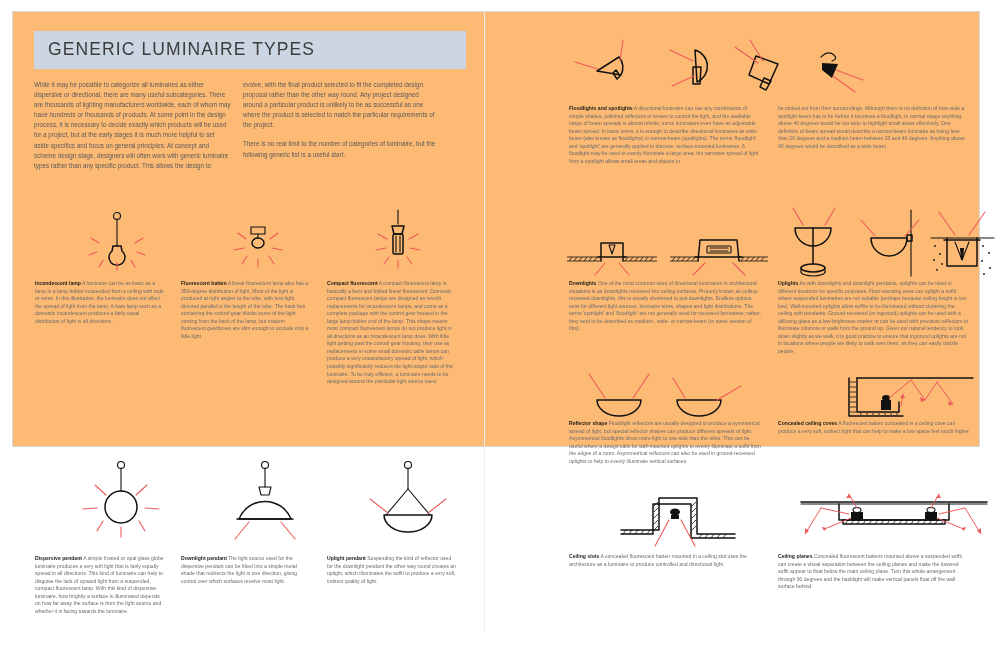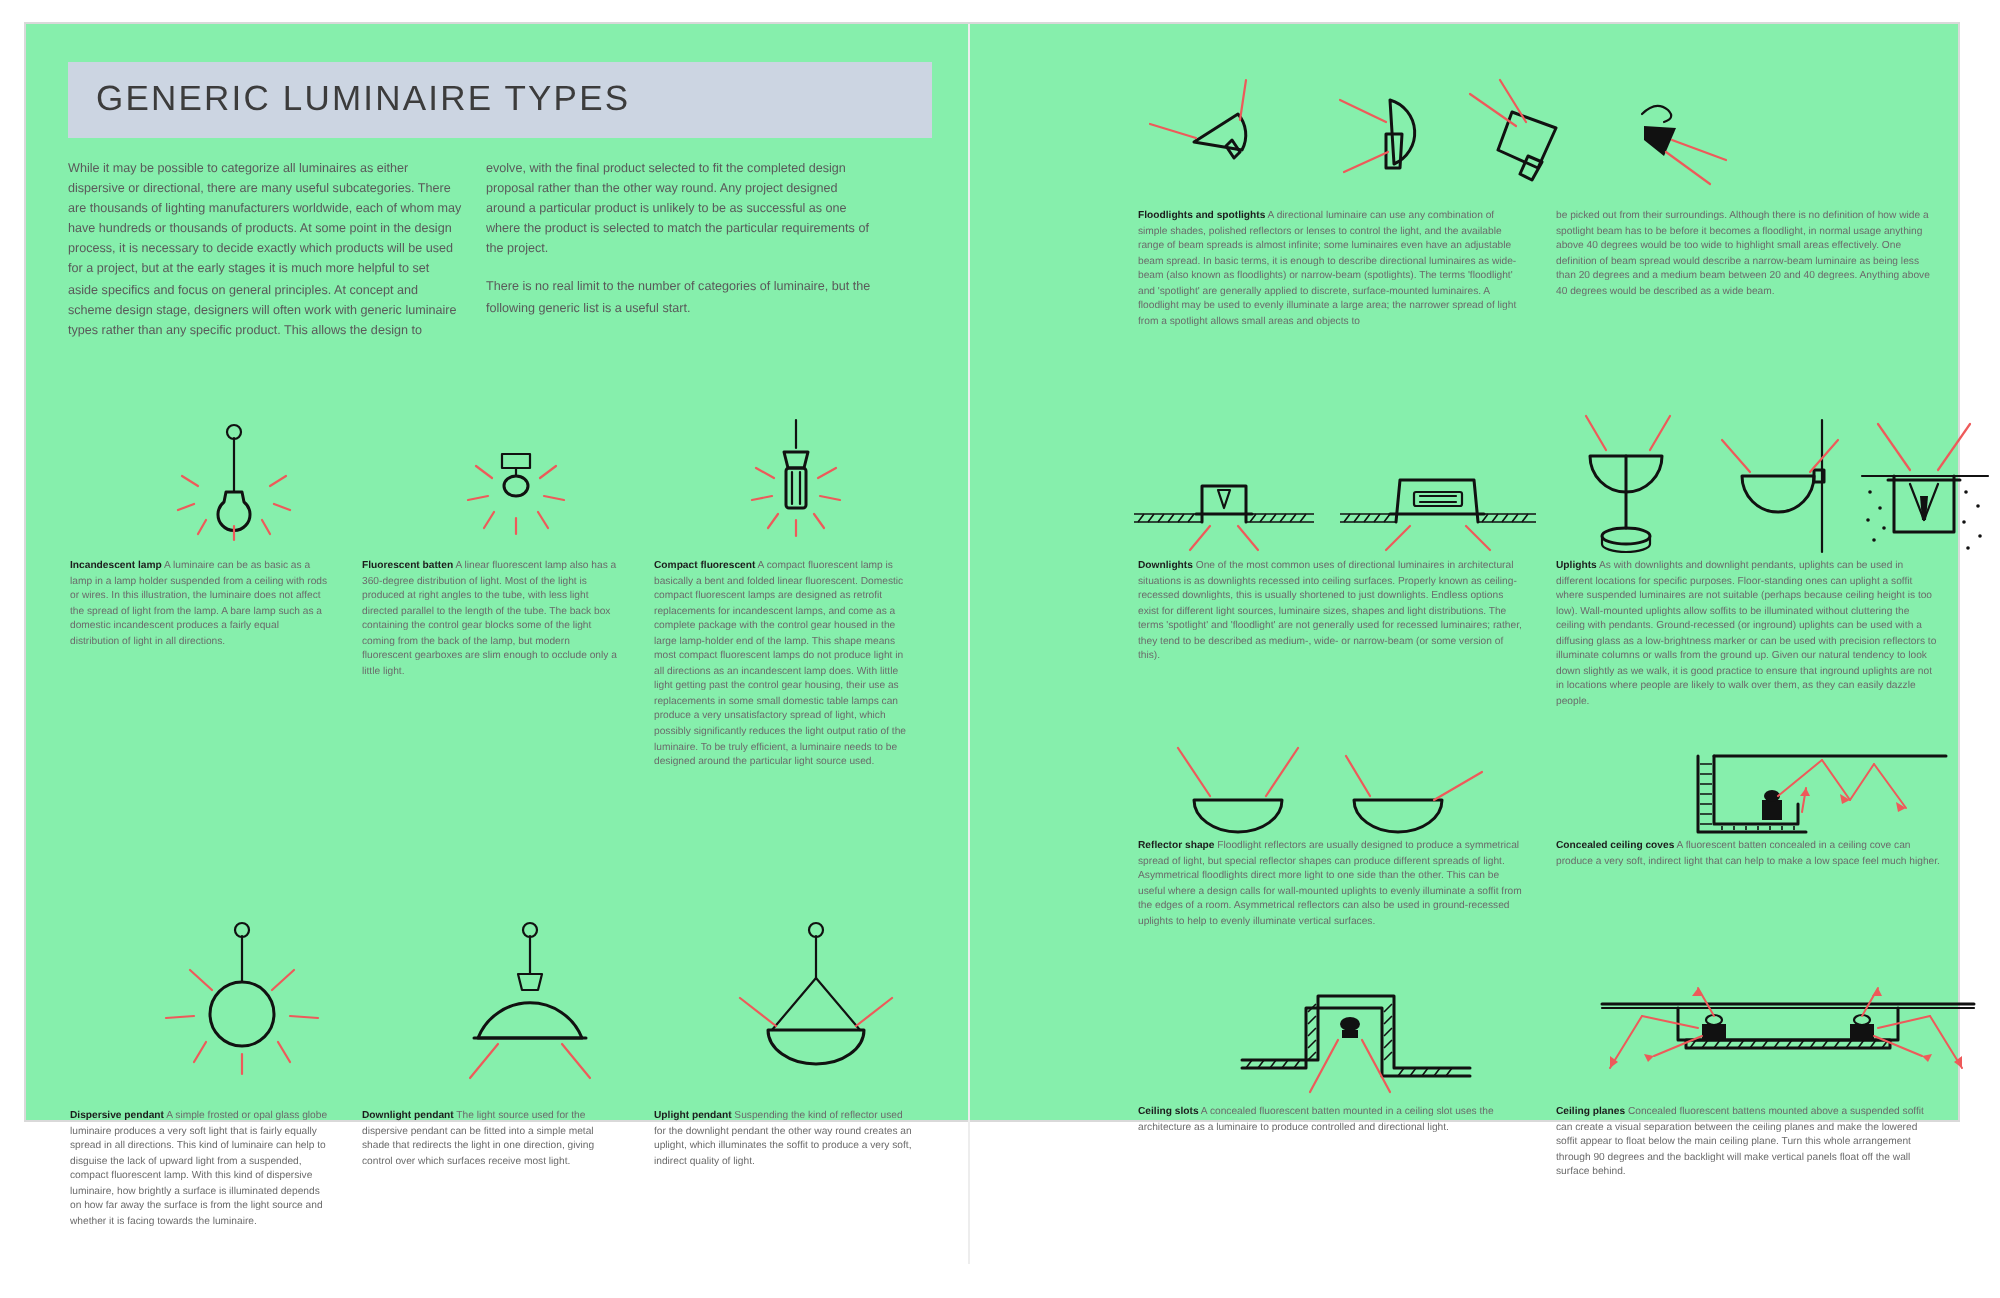--- a/index.html
+++ b/index.html
@@ -1,19 +1,19 @@
 <!DOCTYPE html>
 <html><head>
 <meta charset="utf-8">
 <style>
   html,body{margin:0;padding:0;background:#ffffff;}
   body{width:1000px;height:649px;font-family:"Liberation Sans",sans-serif;
        -webkit-font-smoothing:antialiased;}
-  .spread{position:absolute;left:12px;top:11px;width:968px;height:550px;
-          background:#86efac;border:1px solid #d9d9d9;box-sizing:border-box;}
+  .spread{position:absolute;left:12px;top:11px;width:968px;height:436px;
+          background:#fdba74;border:1px solid #d9d9d9;box-sizing:border-box;}
   .gutter{position:absolute;left:471px;top:0;width:1px;height:620px;background:#ededed;}
 
   .header-band{position:absolute;left:21px;top:19px;width:432px;height:38px;background:#ccd5e2;}
   .header-title{position:absolute;left:35px;top:27px;font-size:17.5px;letter-spacing:1.1px;
                 color:#3c3c3c;font-weight:400;}
 
   .intro-col{position:absolute;font-size:6.3px;line-height:10.1px;color:#5a5a5a;text-align:left;}
   .intro-col p{margin:0 0 9px 0;}
 
   .cap{position:absolute;font-size:5.1px;line-height:7.55px;color:#6b6b6b;text-align:left;}

